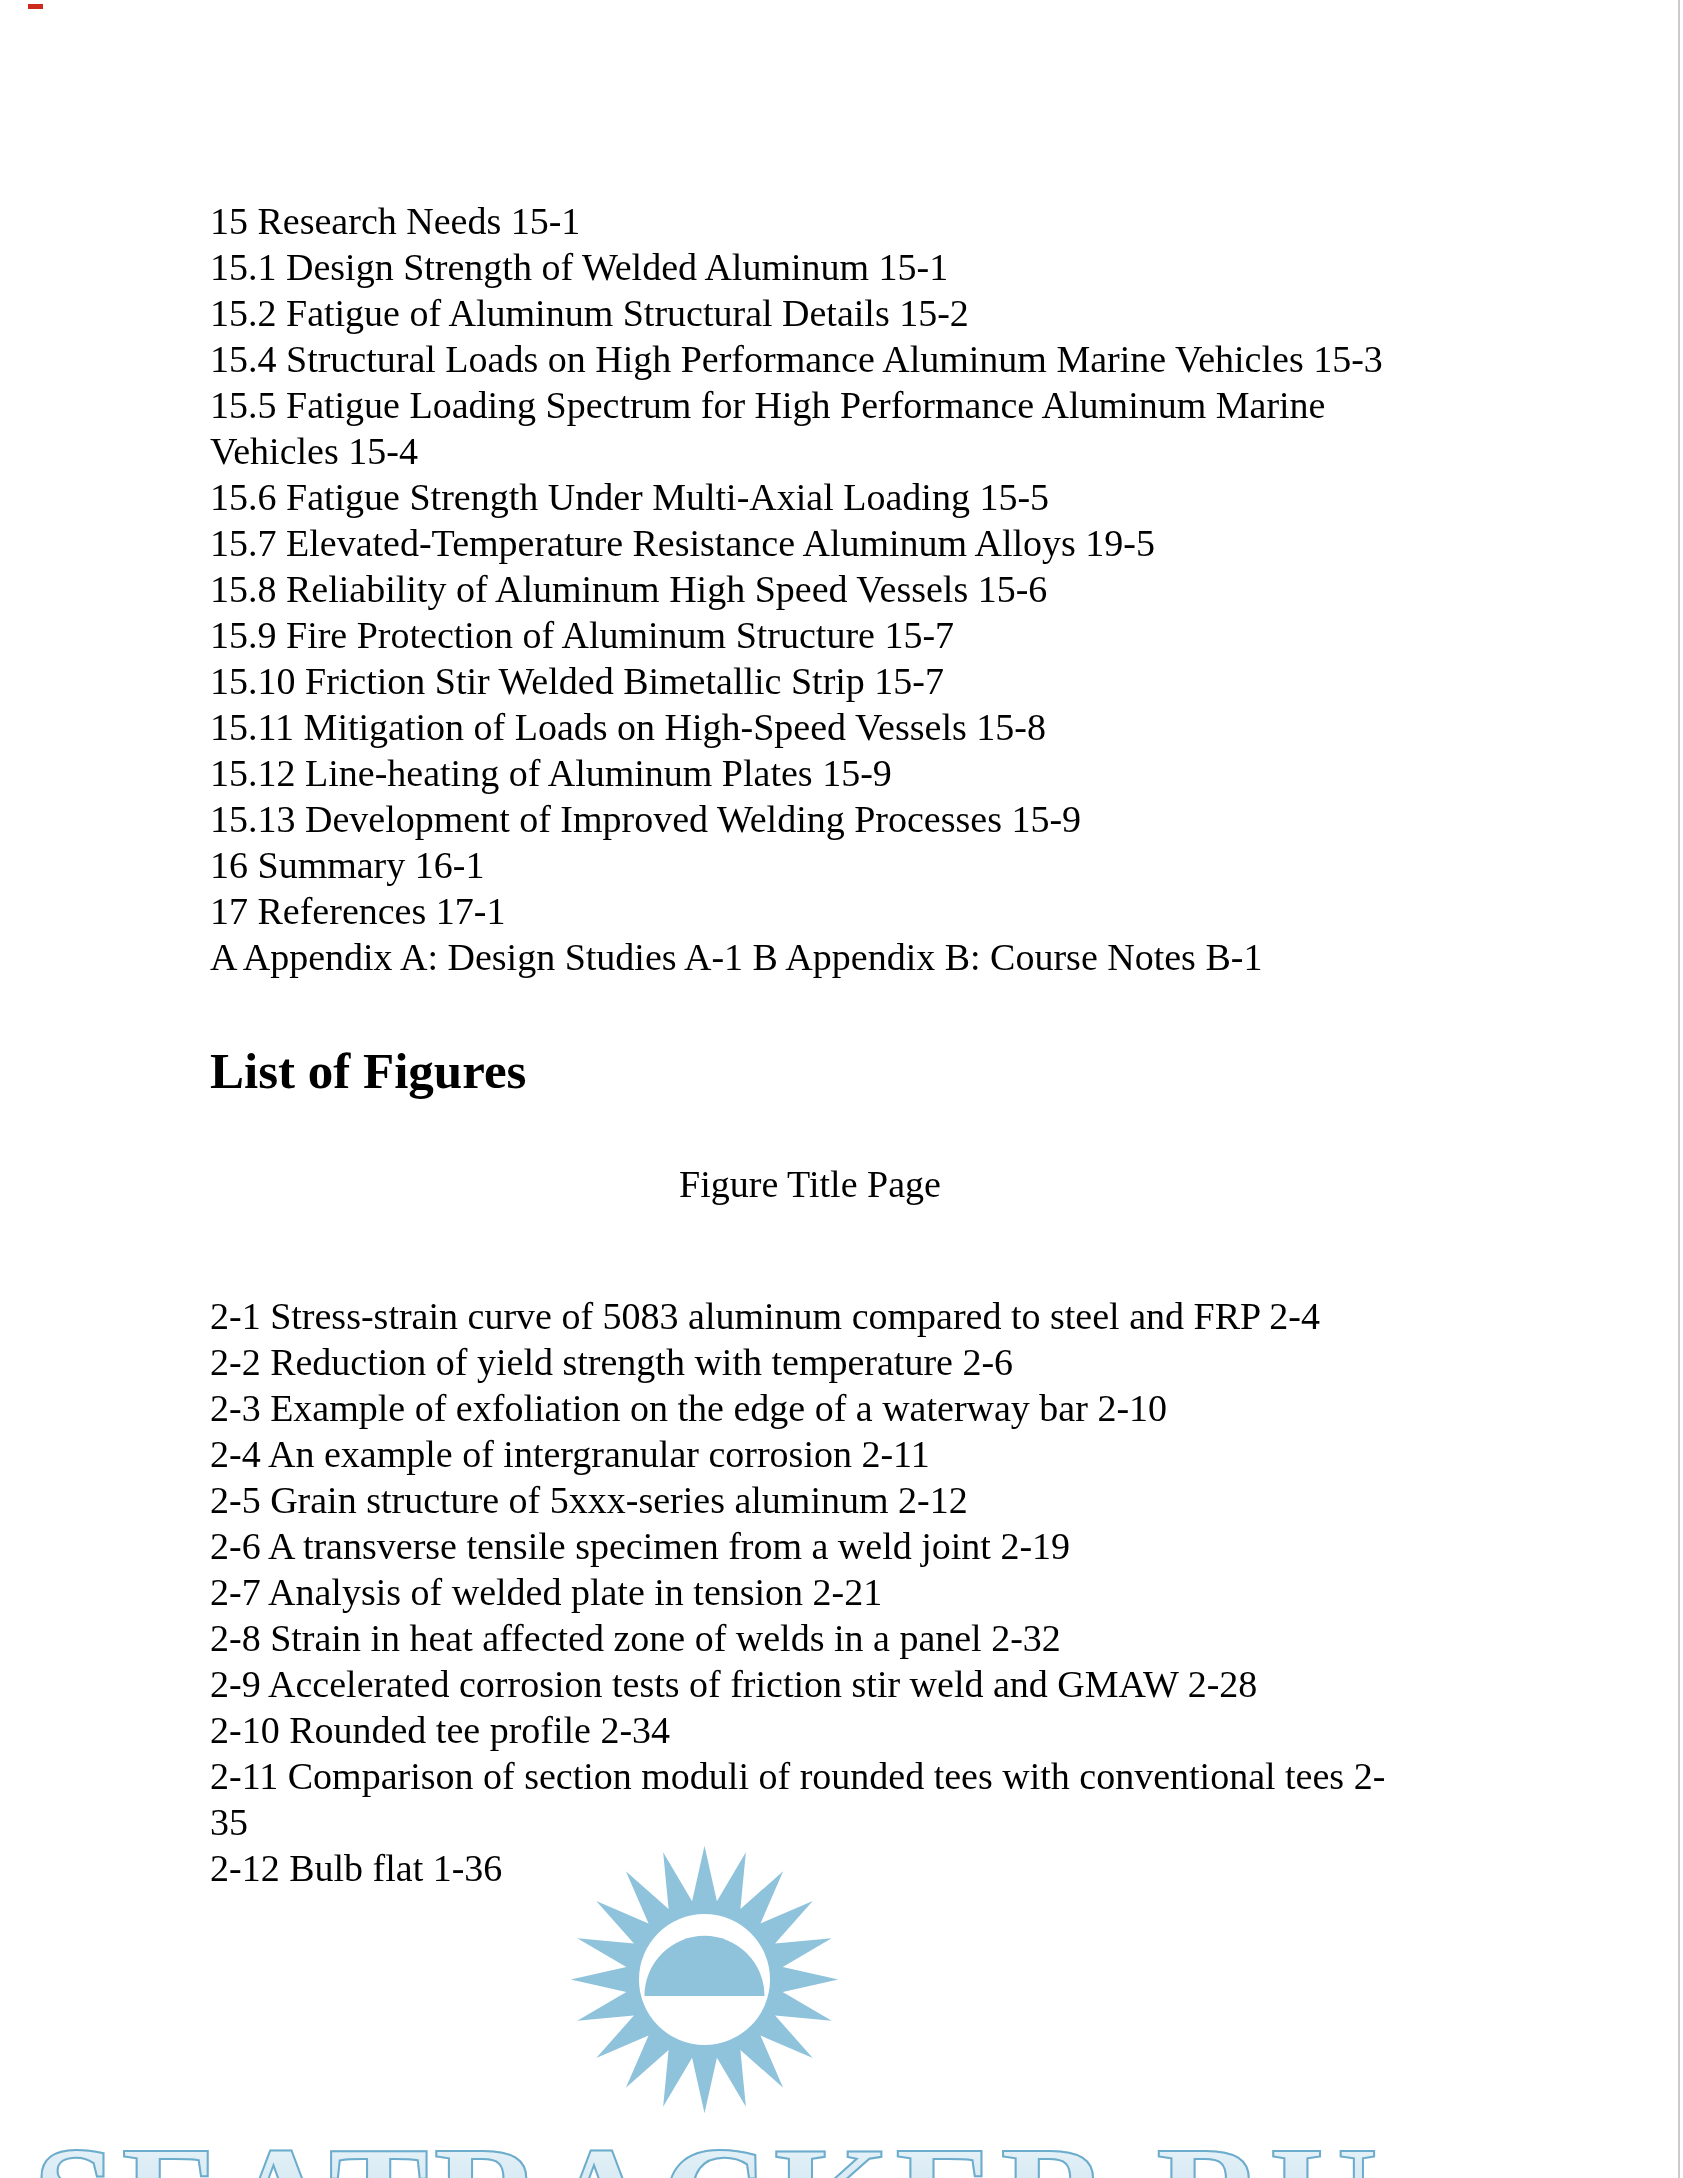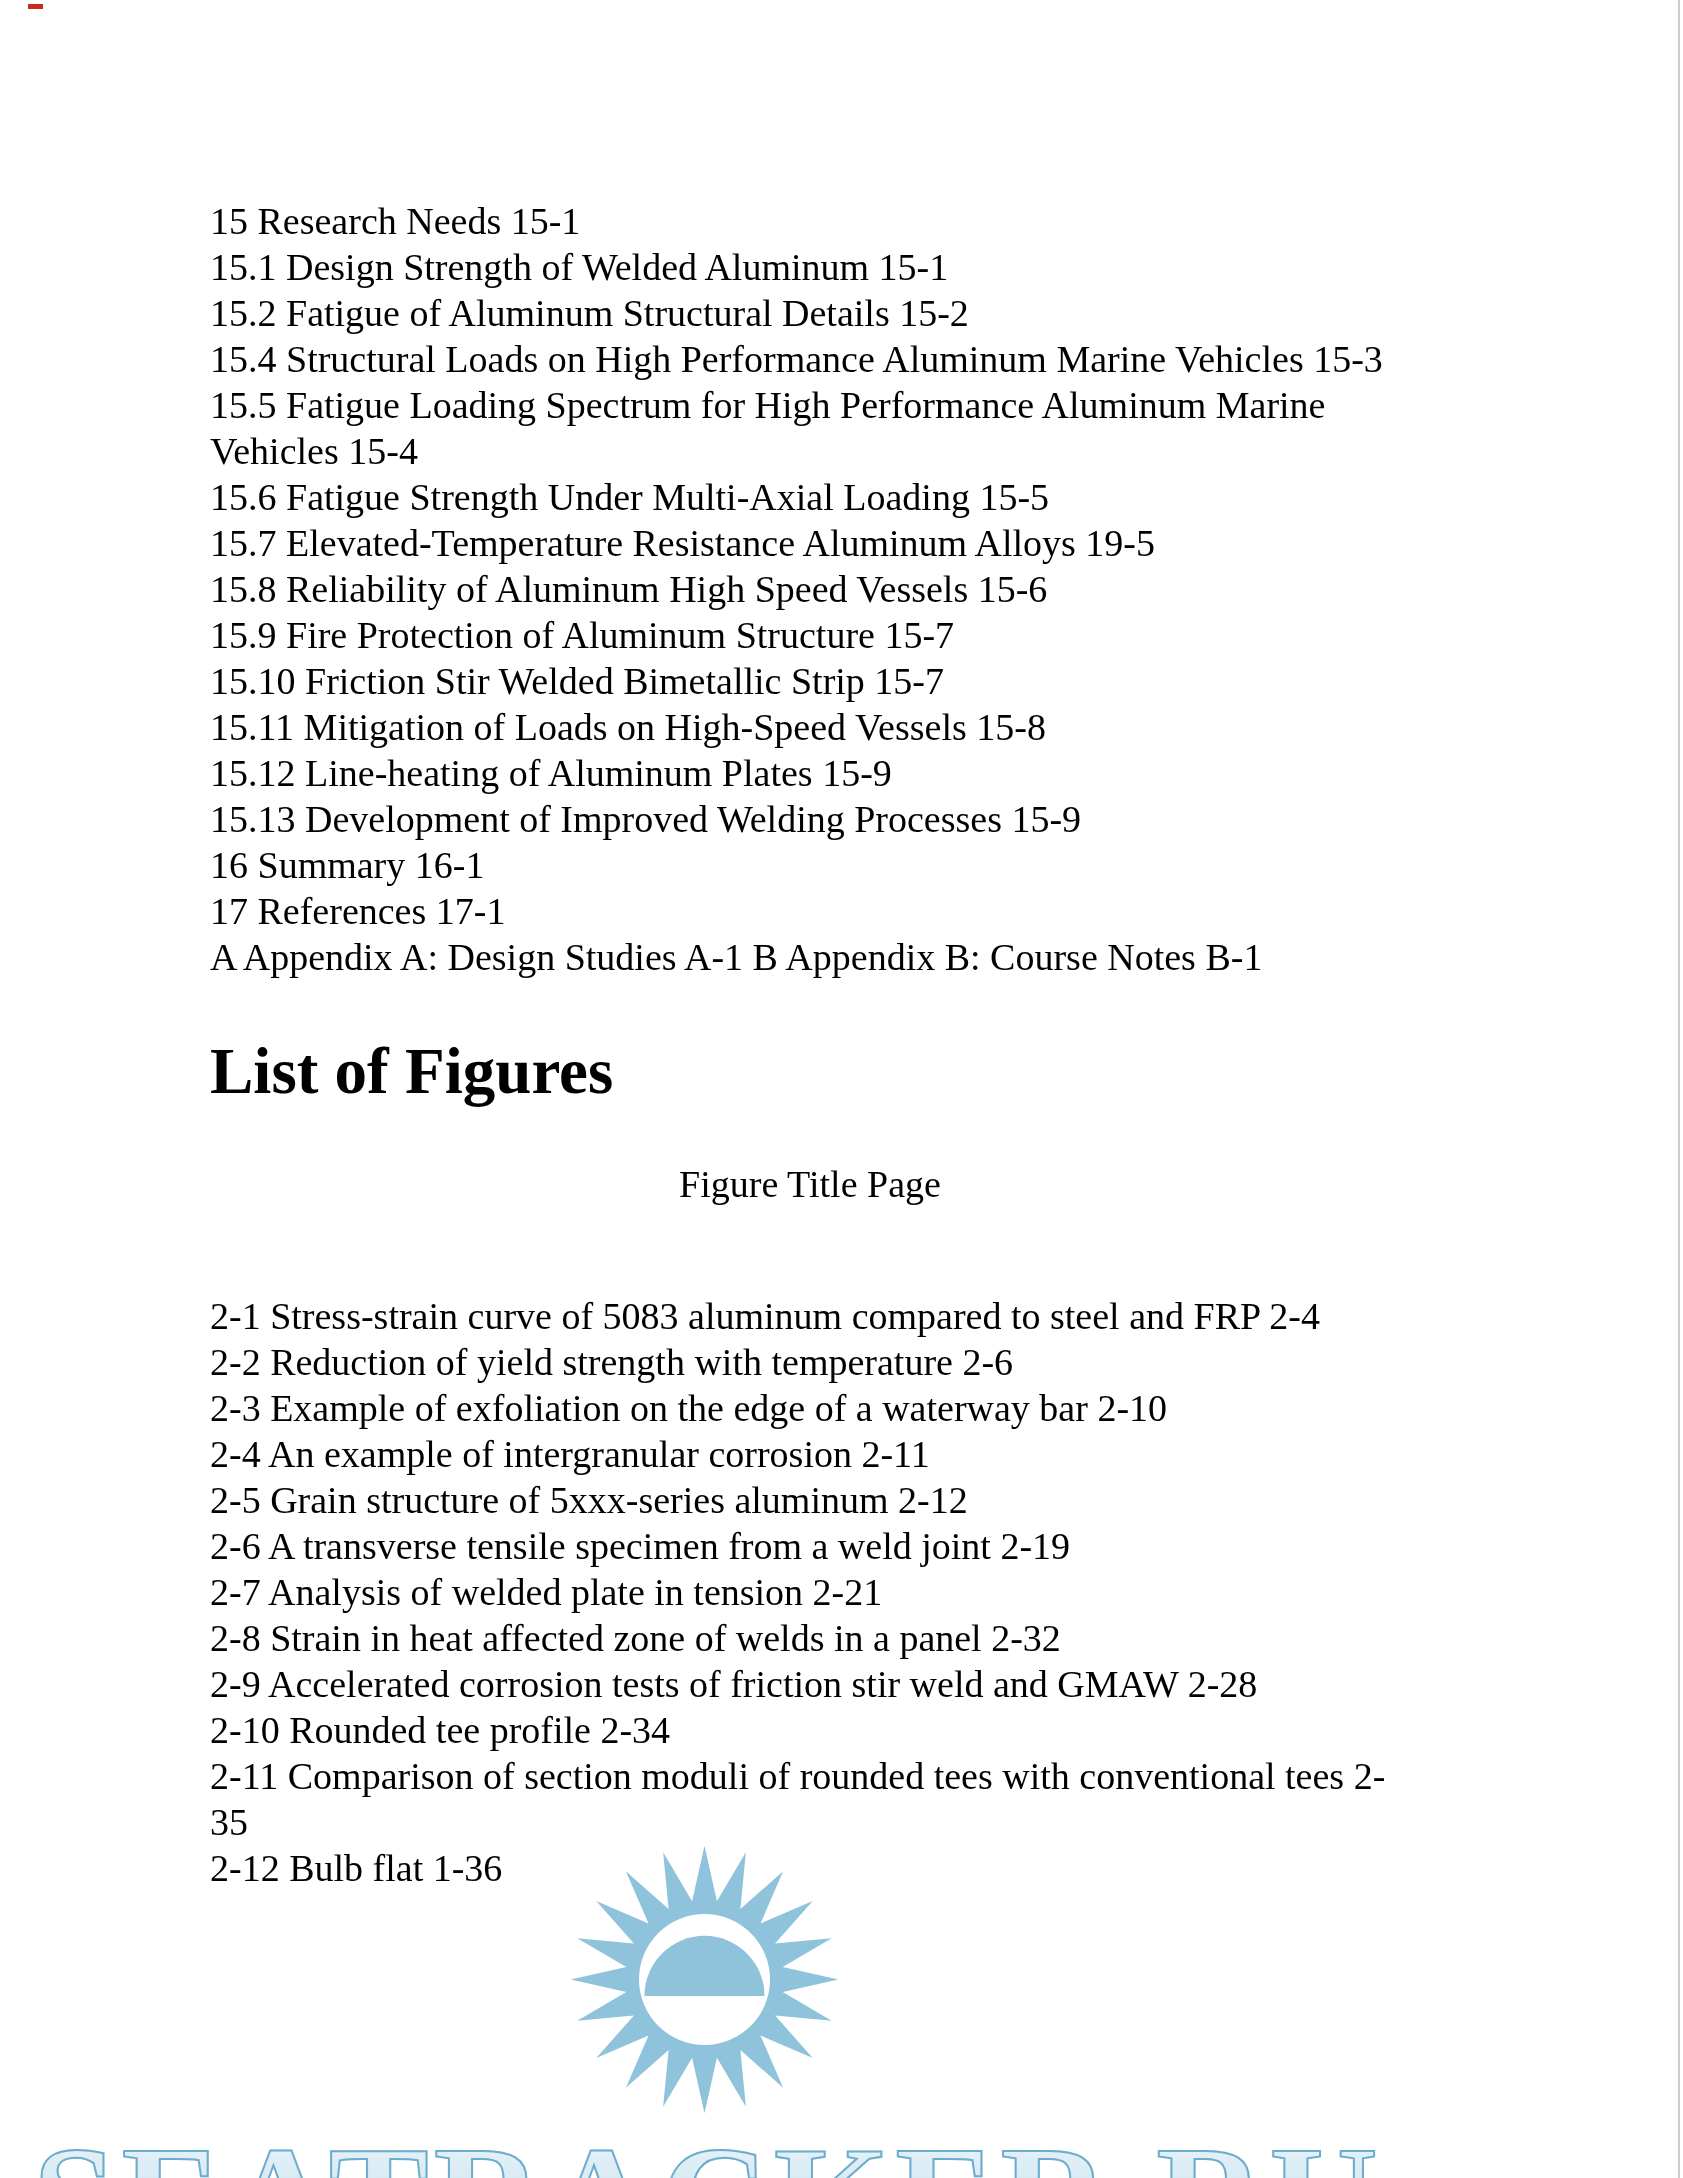--- a/index.html
+++ b/index.html
@@ -20,21 +20,21 @@
     width: 1200px;
     font-size: 38px;
     line-height: 46px;
   }
 
   .doc-line {
     
   }
 
   .figures-heading {
-    font-size: 65px;
+    font-size: 51px;
     line-height: 57px;
     font-weight: bold;
     margin: 63px 0 0 0;
     padding: 0;
   }
 
   .column-header {
     margin-top: 61px;
     text-align: center;
   }

